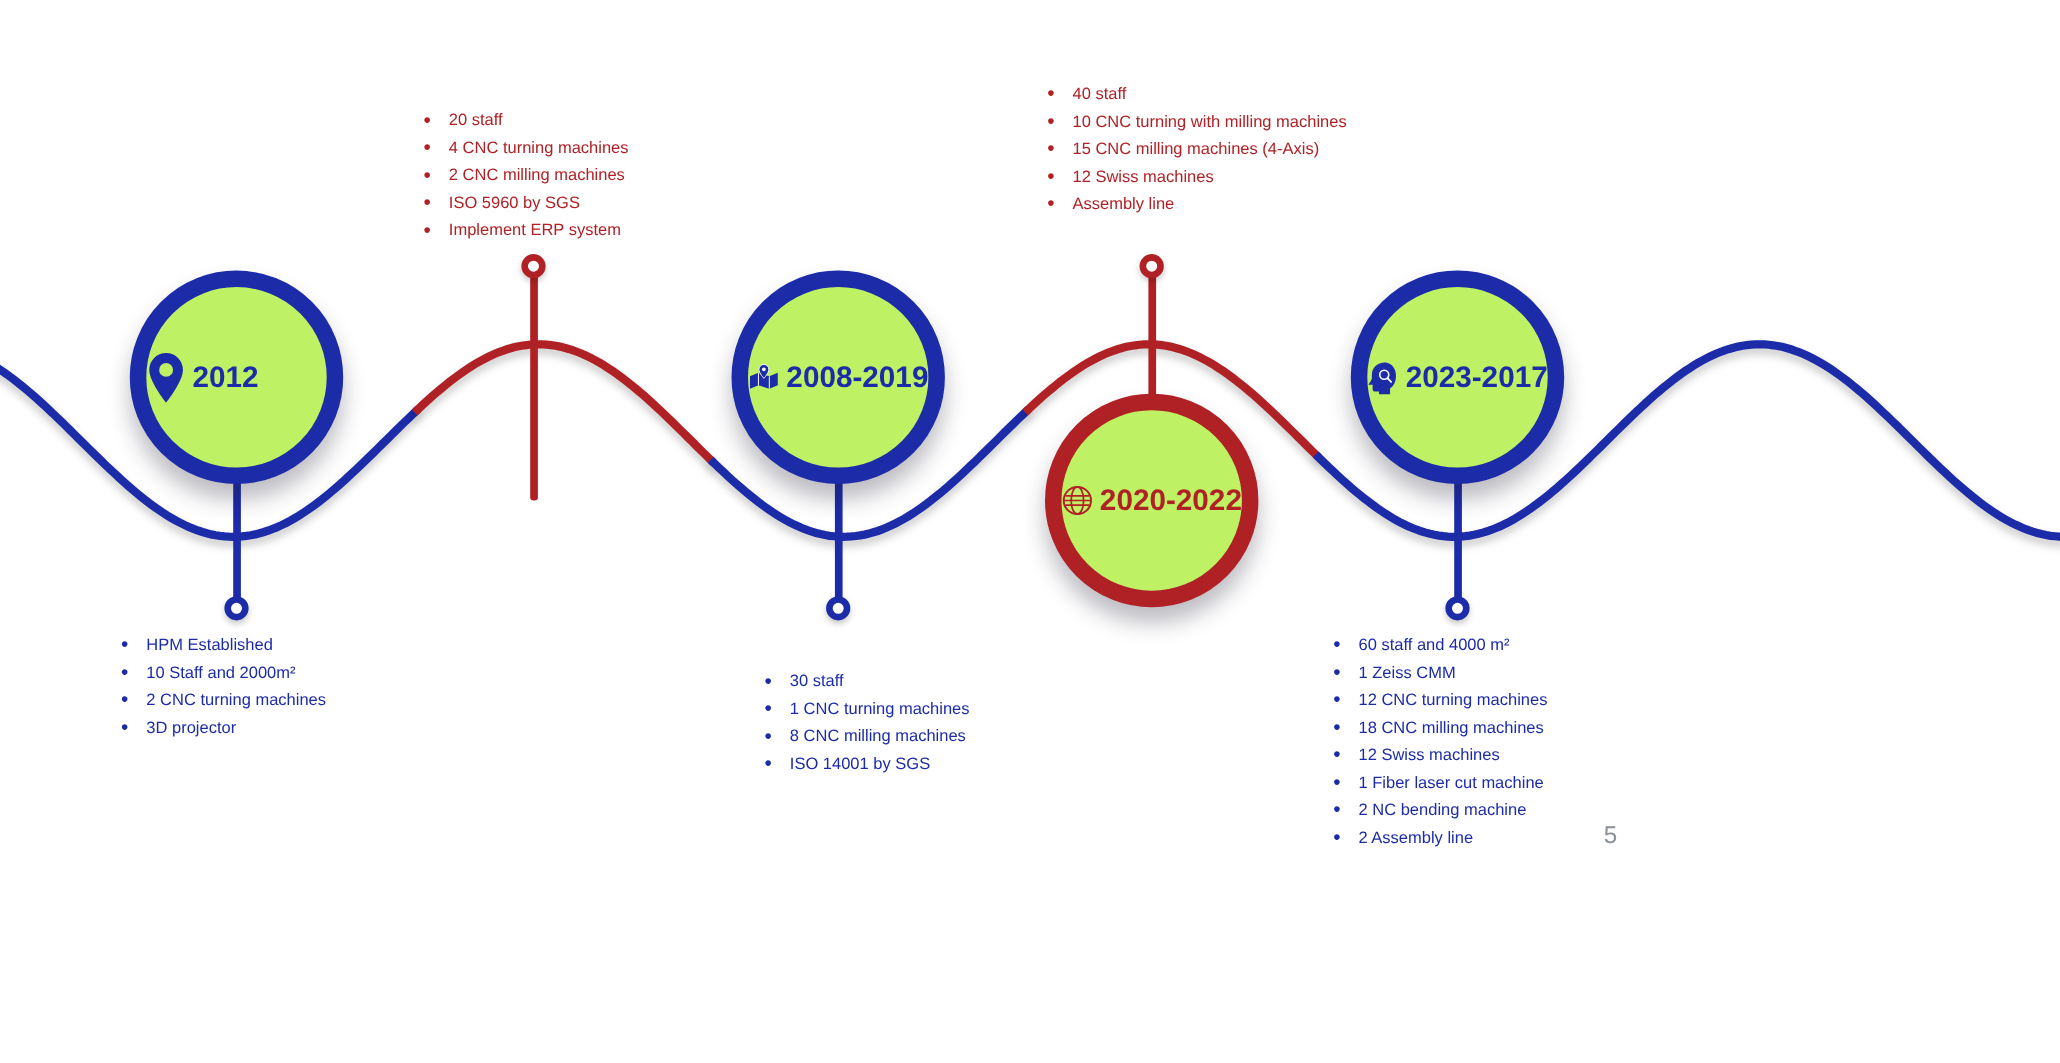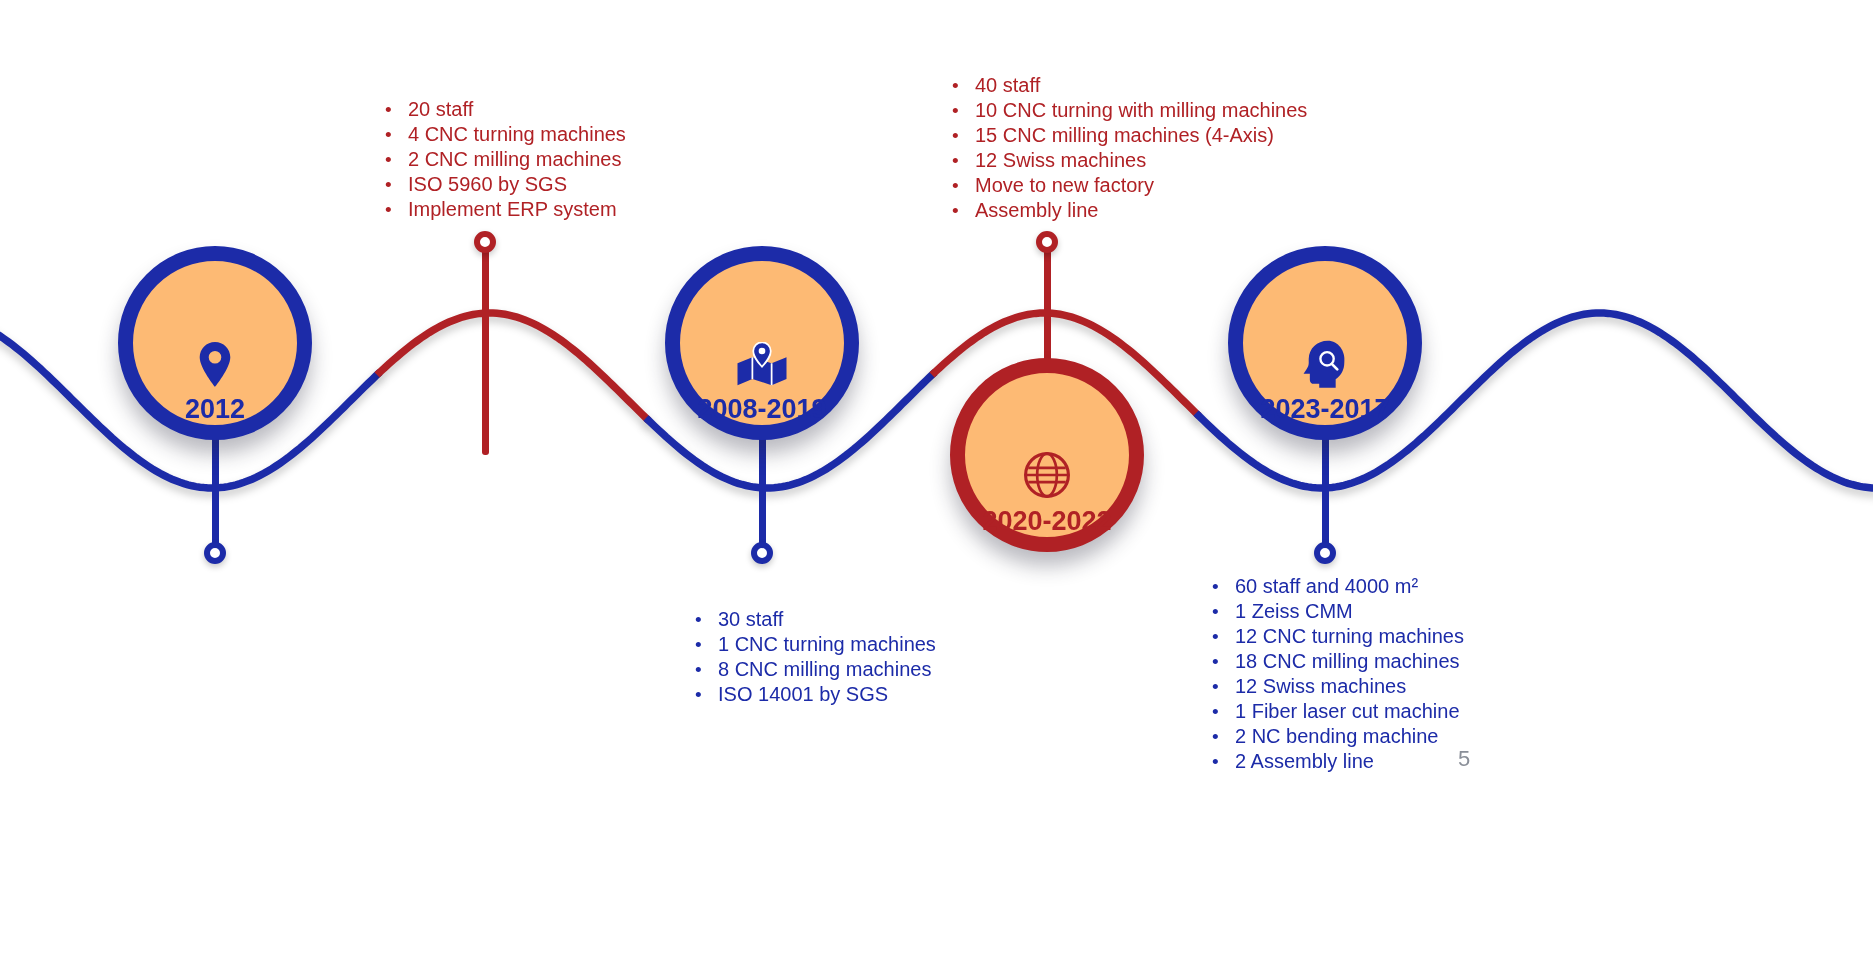--- a/index.html
+++ b/index.html
@@ -17,34 +17,34 @@
   .stem {
     position:absolute; width:7px; background:var(--c); z-index:2; border-radius:3px;
   }
   .tick {
     position:absolute; width:22px; height:22px; border-radius:50%;
     background:#fff; border:6px solid var(--c); z-index:3;
     box-shadow:0 3px 6px rgba(0,0,0,.22);
   }
   .circle {
     position:absolute; width:194px; height:194px; border-radius:50%;
-    background:#fdba74; border:15px solid var(--c); z-index:4;
-    display:flex; flex-direction:column; align-items:center; justify-content:flex-end; gap:6px;
+    background:#bef264; border:15px solid var(--c); z-index:4;
+    display:flex; flex-direction:row; align-items:center; justify-content:flex-start; gap:6px;
     box-shadow:0 14px 20px rgba(30,30,50,.30);
   }
   .circle .year {
     font-weight:bold; font-size:27px; color:var(--c); white-space:nowrap;
   }
   .icon { display:block; }
   .icon .f { fill:var(--c); }
   .icon .s { stroke:var(--c); fill:none; }
 
   .details {
     position:absolute; list-style:none; z-index:5;
-    font-size:20px; line-height:25px; color:var(--c);
+    font-size:15px; line-height:25px; color:var(--c);
   }
   .details li { position:relative; padding-left:25px; white-space:nowrap; }
   .details li::before { content:"•"; position:absolute; left:2px; font-size:19px; }
 
   .page-number {
     position:absolute; z-index:5; font-size:22px; color:#8a8f98;
   }
 </style>
 </head>
 <body>
@@ -60,20 +60,26 @@
     </svg>
 
   <div class="stem theme-blue" style="left:211.5px; top:343px; height:210px"></div>
   <div class="tick theme-blue" style="left:204px; top:542px"></div>
   <div class="circle theme-blue" style="left:118px; top:246px">
     <svg class="icon" viewBox="0 0 40 52" width="36" height="47">
       <path class="f" fill-rule="evenodd" d="M20 1C10.6 1 3 8.6 3 18c0 12 17 33 17 33s17-21 17-33C37 8.6 29.4 1 20 1zm0 24a7 7 0 1 1 0-14 7 7 0 0 1 0 14z"></path>
     </svg>
     <div class="year">2012</div>
   </div>
+  <ul class="details theme-blue" style="left:108px; top:574px">
+      <li>HPM Established</li>
+      <li>10 Staff and 2000m²</li>
+      <li>2 CNC turning machines</li>
+      <li>3D projector</li>
+    </ul>
 
   <div class="stem theme-red" style="left:481.5px; top:243px; height:212px"></div>
   <div class="tick theme-red" style="left:474px; top:231px"></div>
   <ul class="details theme-red" style="left:383px; top:97px">
       <li>20 staff</li>
       <li>4 CNC turning machines</li>
       <li>2 CNC milling machines</li>
       <li>ISO 5960 by SGS</li>
       <li>Implement ERP system</li>
     </ul>
@@ -106,21 +112,20 @@
       <line class="s" x1="4" y1="28" x2="52" y2="28" stroke-width="3"></line>
       <line class="s" x1="7" y1="36" x2="49" y2="36" stroke-width="3"></line>
     </svg>
     <div class="year">2020-2022</div>
   </div>
   <ul class="details theme-red" style="left:950px; top:73px">
       <li>40 staff</li>
       <li>10 CNC turning with milling machines</li>
       <li>15 CNC milling machines (4-Axis)</li>
       <li>12 Swiss machines</li>
-      <li>Move to new factory</li>
       <li>Assembly line</li>
     </ul>
 
   <div class="stem theme-blue" style="left:1321.5px; top:343px; height:210px"></div>
   <div class="tick theme-blue" style="left:1314px; top:542px"></div>
   <div class="circle theme-blue" style="left:1228px; top:246px">
     <svg class="icon" viewBox="0 0 60 62" width="47" height="49">
       <path class="f" d="M33 2C19 2 9 12 8.6 25c-.2 5 1 8-2.6 13l-4 6h8v8c0 3 2 5 5 5h7v5h21V51c7-5 11-12 11-21C56 15 46 2 33 2z"></path>
       <circle cx="32" cy="25" r="8.5" fill="none" stroke="#fff" stroke-width="3"></circle>
       <line x1="38" y1="31.5" x2="45" y2="38.5" stroke="#fff" stroke-width="3.5" stroke-linecap="round"></line>

